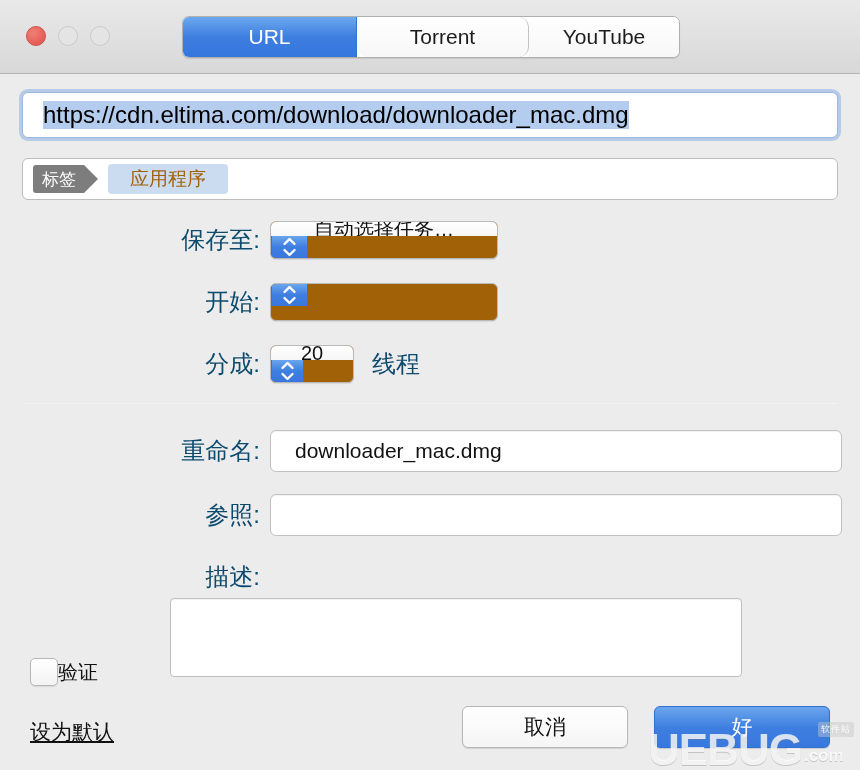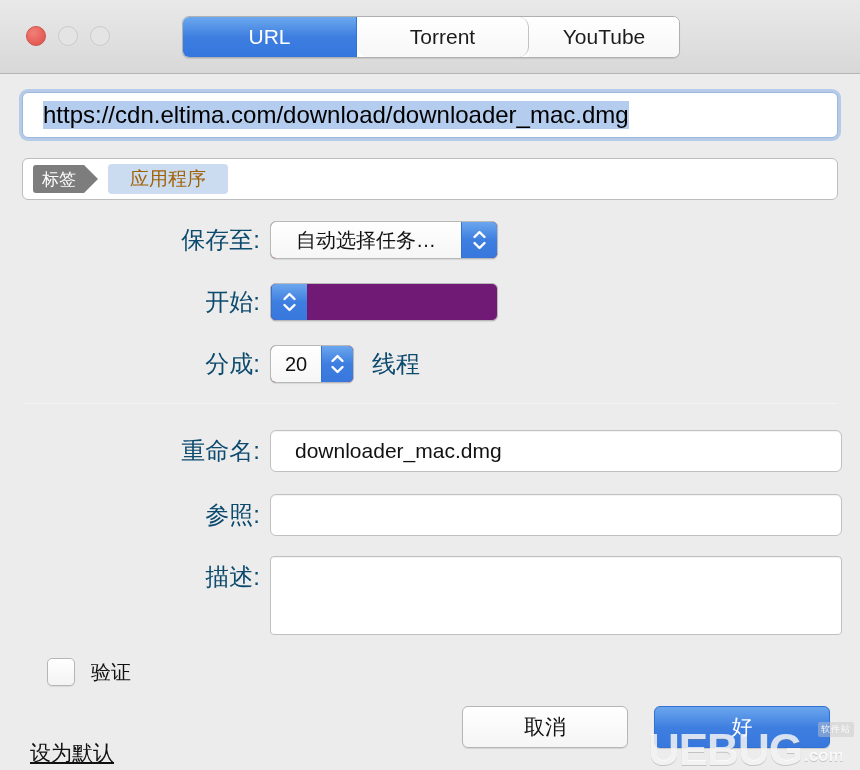--- a/index.html
+++ b/index.html
@@ -175,22 +175,23 @@
   }
 
   
   .popup {
     display: flex;
     align-items: stretch;
     height: 38px;
     border: 1px solid #b9b9b9;
     border-radius: 6px;
     overflow: hidden;
-    background: #701a75;
+    background: #a16207;
     box-shadow: 0 1px 1px rgba(0,0,0,0.09);
+    flex-direction: column;
   }
   .popup .val {
     flex: 1;
     display: flex;
     align-items: center;
     background: linear-gradient(to bottom, #ffffff 0%, #f6f6f6 100%);
     font-size: 20px;
     color: #111;
     padding: 0 10px;
     white-space: nowrap;
@@ -237,36 +238,35 @@
     background: #c9c9c9;
     border-bottom: 1px solid #f4f4f4;
   }
 
   
   .cbrow {
     position: absolute;
     left: 30px; top: 658px;
     display: flex;
     align-items: center;
-    gap: 16px;
-    margin-left: 17px;
+    gap: 0;
   }
   .cbox {
     width: 28px; height: 28px;
     background: linear-gradient(to bottom, #ffffff 0%, #f3f3f3 100%);
     border: 1px solid #b6b6b6;
     border-radius: 5px;
     box-shadow: 0 1px 1px rgba(0,0,0,0.08);
   }
   .cblabel { font-size: 20px; color: #111; }
 
   
   .deflink {
     position: absolute;
-    left: 30px; top: 739px;
+    left: 30px; top: 718px;
     font-size: 21px;
     color: #111;
     text-decoration: underline;
     cursor: default;
   }
 
   
   .btn {
     position: absolute;
     height: 42px;
@@ -407,21 +407,21 @@
     </div>
   </div>
 
   <div class="row" style="left:160px; top:494px;">
     <div class="lbl" style="width:100px;">参照:</div>
     <div class="tfield" style="width:572px; margin-left:10px;">
       <span></span>
     </div>
   </div>
 
-  <div class="row" style="left:160px; top:556px; align-items:flex-start;">
+  <div class="row" style="left:160px; top:556px; align-items:flex-start;flex-direction:column;">
     <div class="lbl" style="width:100px; line-height:42px;">描述:</div>
     <div class="tarea" style="width:572px; height:79px; margin-left:10px;">
       <span style="display:block;padding:8px 12px;font-size:21px;color:#111;"></span>
     </div>
   </div>
 
   <div class="cbrow">
     <div class="cbox"></div>
     <div class="cblabel">验证</div>
   </div>

